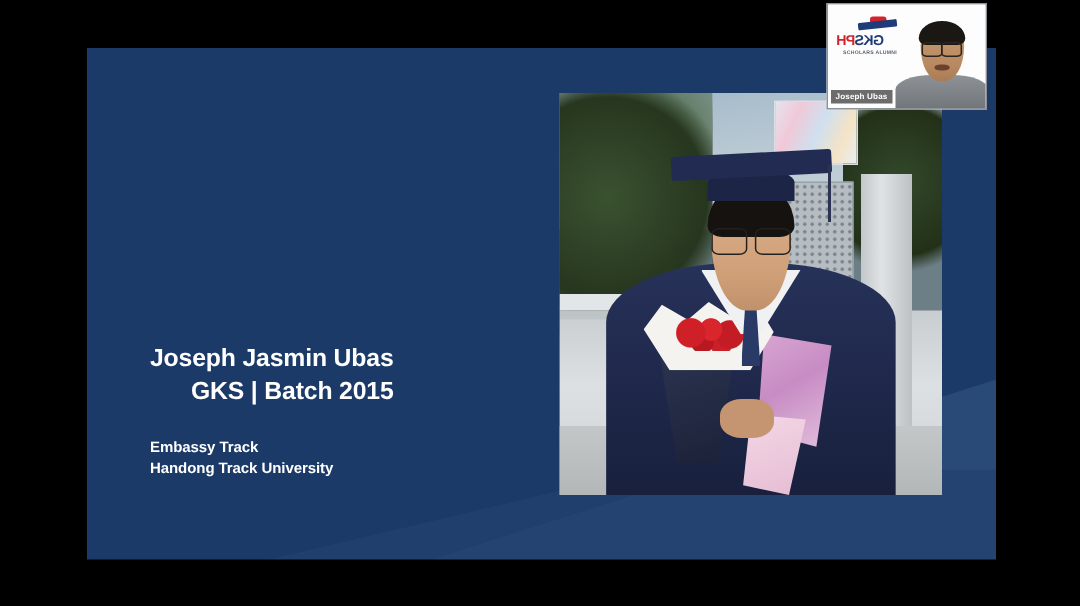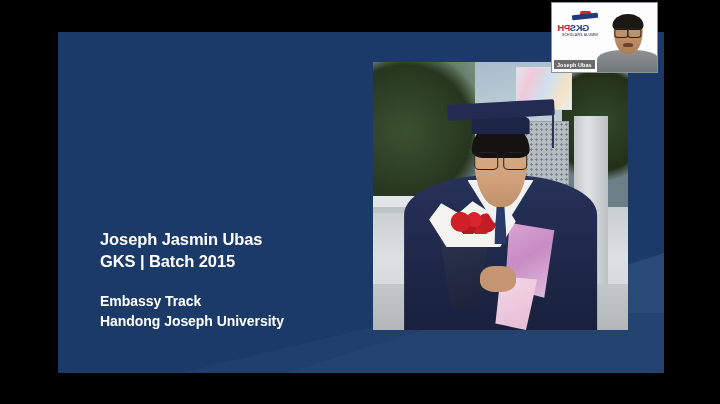--- a/index.html
+++ b/index.html
@@ -24,25 +24,25 @@
     position:absolute; left:0; bottom:0; width:606px; height:60px;
     background:#24416f;
     clip-path:polygon(20% 100%, 62% 0%, 100% 0%, 100% 100%);
     opacity:.7;
   }
 
   
   .text-block{ position:absolute; left:42px; top:196px; }
   .name-line{
     color:#ffffff; font-size:16.5px; font-weight:bold;
-    letter-spacing:-.1px; line-height:1.34; white-space:nowrap;
+    letter-spacing:-.1px; line-height:1.34; white-space:nowrap;text-align:right;
   }
   .sub-block{ margin-top:20px; }
   .sub-line{
-    color:#ffffff; font-size:14px; font-weight:bold;
+    color:#ffffff; font-size:10px; font-weight:bold;
     letter-spacing:-.05px; line-height:1.38; white-space:nowrap;
   }
 
   
   .photo{
     position:absolute; left:315px; top:30px; width:255px; height:268px;
     overflow:hidden; background:#6d7f86;
   }
   .ph-sky{
     position:absolute; left:0; top:0; width:100%; height:34%;
@@ -280,21 +280,21 @@
       <div class="ph-cap-crown"></div>
       <div class="ph-cap-board"></div>
       <div class="ph-tassel"></div>
     </div>
 
     <div class="text-block">
       <div class="name-line">Joseph Jasmin Ubas</div>
       <div class="name-line">GKS | Batch 2015</div>
       <div class="sub-block">
         <div class="sub-line">Embassy Track</div>
-        <div class="sub-line">Handong Joseph University</div>
+        <div class="sub-line">Handong Track University</div>
       </div>
     </div>
   </div>
 
   <div class="thumb">
     <div class="tb-bg"></div>
 
     <div class="tb-logo">
       <div class="tb-cap">
         <div class="tb-cap-crown"></div>

